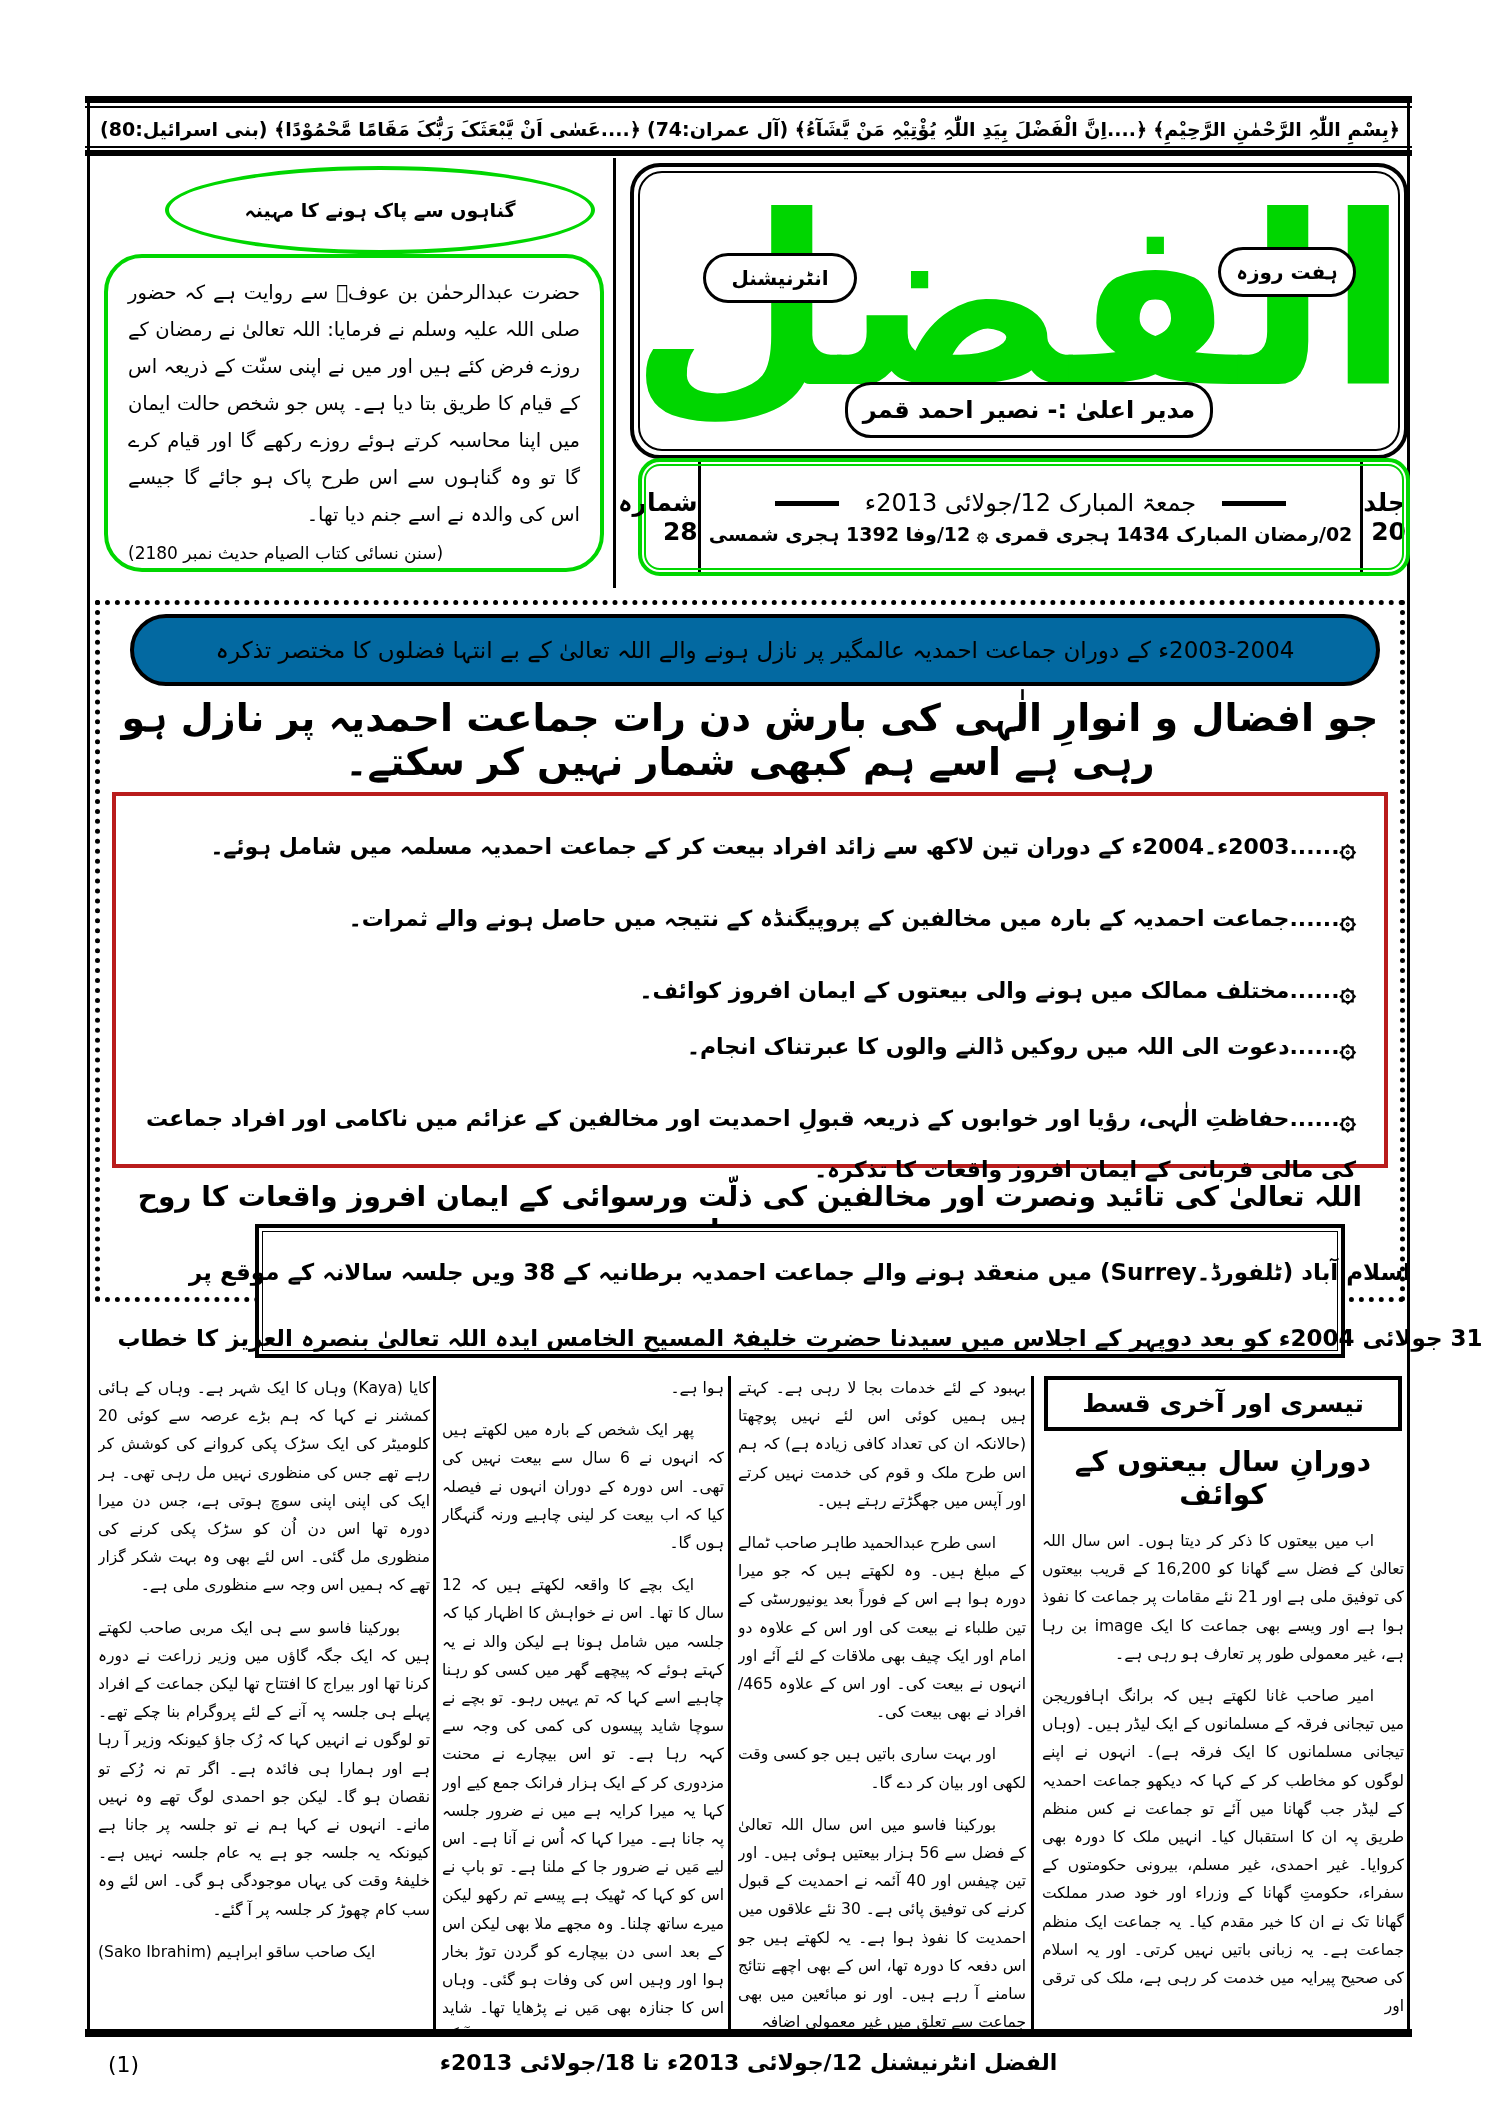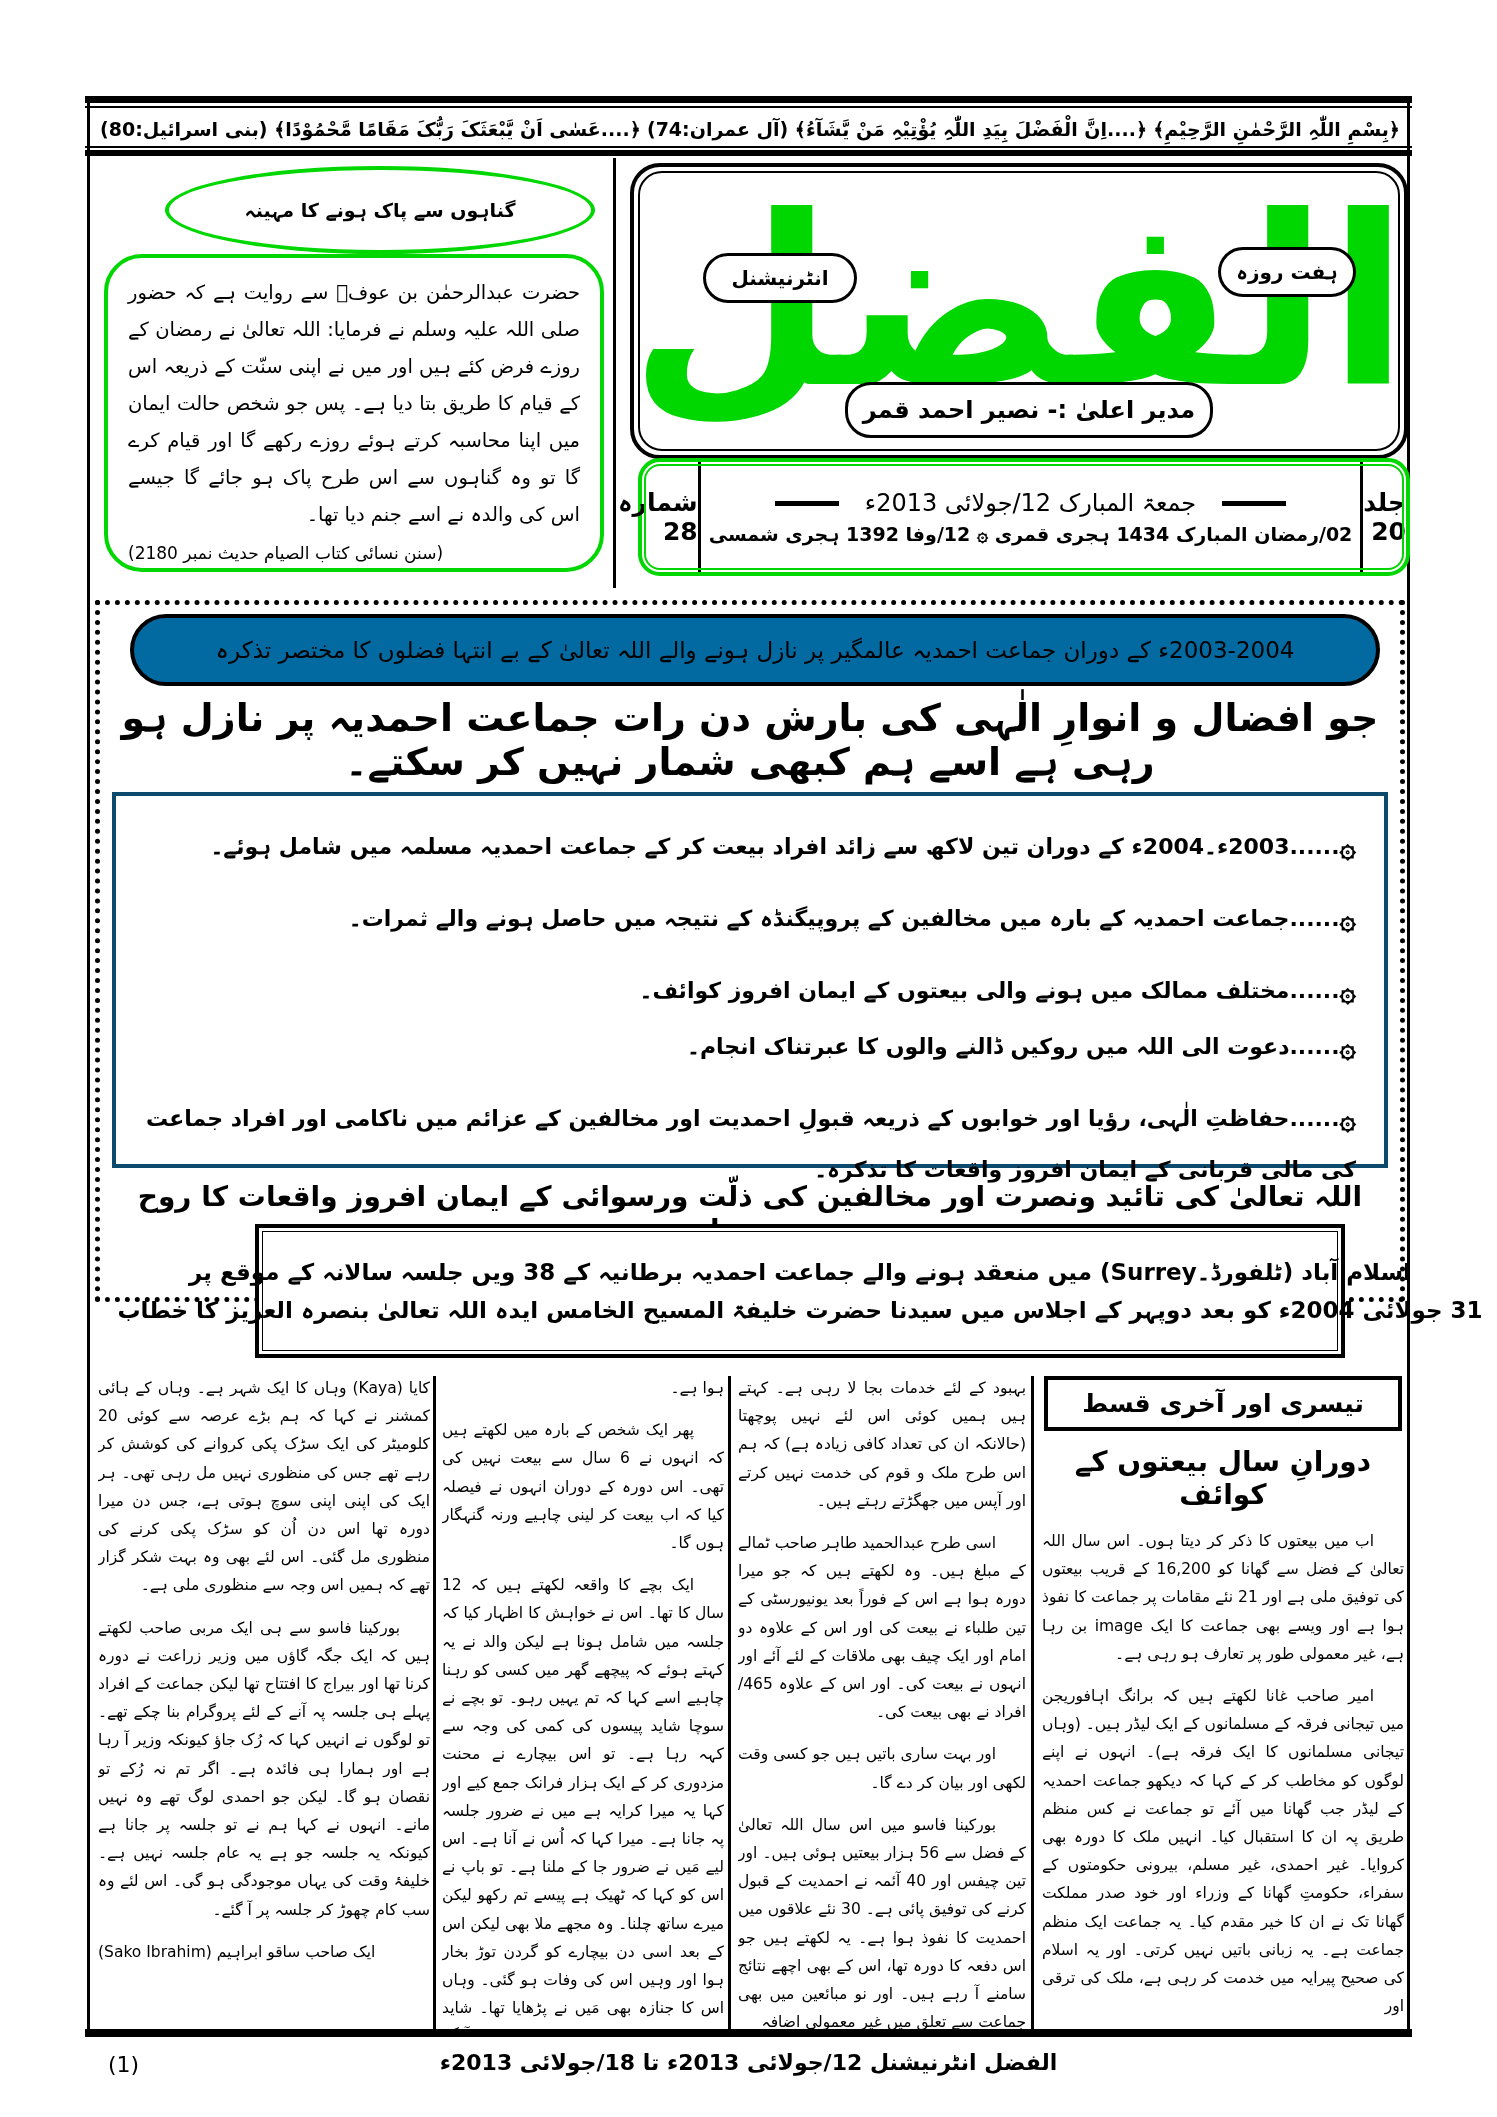--- a/index.html
+++ b/index.html
@@ -38,32 +38,32 @@
            display:flex;align-items:center;justify-content:center;font-size:19px;font-weight:bold;}
   #sb-box{left:104px;top:254px;width:500px;height:318px;border:4px solid var(--grn);border-radius:38px;
           padding:16px 20px;box-sizing:border-box;}
   #sb-body{font-size:19.5px;line-height:1.9;}
   #sb-cite{font-size:17px;margin-top:10px;text-align:left;direction:ltr;}
   
   #lead-box{left:95px;top:600px;width:1310px;height:702px;border:5px dotted #000;box-sizing:border-box;z-index:1;}
   #kicker{left:130px;top:614px;width:1242px;height:64px;border:4px solid #000;border-radius:40px;
           display:flex;align-items:center;justify-content:center;font-size:23px;font-weight:normal;z-index:2;background:#0369a1;}
   #headline{left:115px;top:696px;width:1270px;text-align:center;font-size:38px;font-weight:bold;z-index:2;}
-  #bullets-box{left:112px;top:792px;width:1276px;height:376px;border:4px solid #0c4a6e;box-sizing:border-box;
+  #bullets-box{left:112px;top:792px;width:1276px;height:376px;border:4px solid #b91c1c;box-sizing:border-box;
                padding:24px 28px;z-index:2;}
   .brow{font-size:22px;font-weight:bold;line-height:2;margin-bottom:16px;text-align:right;}
   .bitem{display:inline-block;margin-left:34px;}
   .bglyph{font-size:28px;vertical-align:middle;}
   .bdots{letter-spacing:2px;}
   #subhead{left:120px;top:1180px;width:1260px;text-align:center;font-size:28px;font-weight:bold;z-index:2;}
   #venue-box{left:255px;top:1224px;width:1090px;height:134px;border:4px solid #000;background:#fff;z-index:4;
              box-sizing:border-box;display:flex;flex-direction:column;align-items:center;justify-content:center;
              gap:12px;padding:8px 22px;}
   #venue-box:after{content:"";position:absolute;inset:3px;border:1.5px solid #000;pointer-events:none;}
-  .venue-line{font-size:23px;font-weight:bold;text-align:center;white-space:nowrap;}
+  .venue-line{font-size:23px;font-weight:bold;text-align:center;white-space:nowrap;margin-top:28px;}
   
   .colrule{position:absolute;width:3px;background:#000;top:1376px;height:654px;}
   .col{position:absolute;top:1374px;height:658px;overflow:hidden;}
   .col p{margin:0 0 14px 0;font-size:15.5px;line-height:1.82;text-indent:30px;}
   #col-left{left:98px;width:332px;}
   #col-cl{left:442px;width:282px;}
   #col-cr{left:738px;width:288px;}
   #col-right{left:1042px;width:362px;}
   #inst-box{border:4px solid #000;margin:2px 2px 14px 2px;padding:9px 6px;text-align:center;
             font-size:25px;font-weight:bold;}

